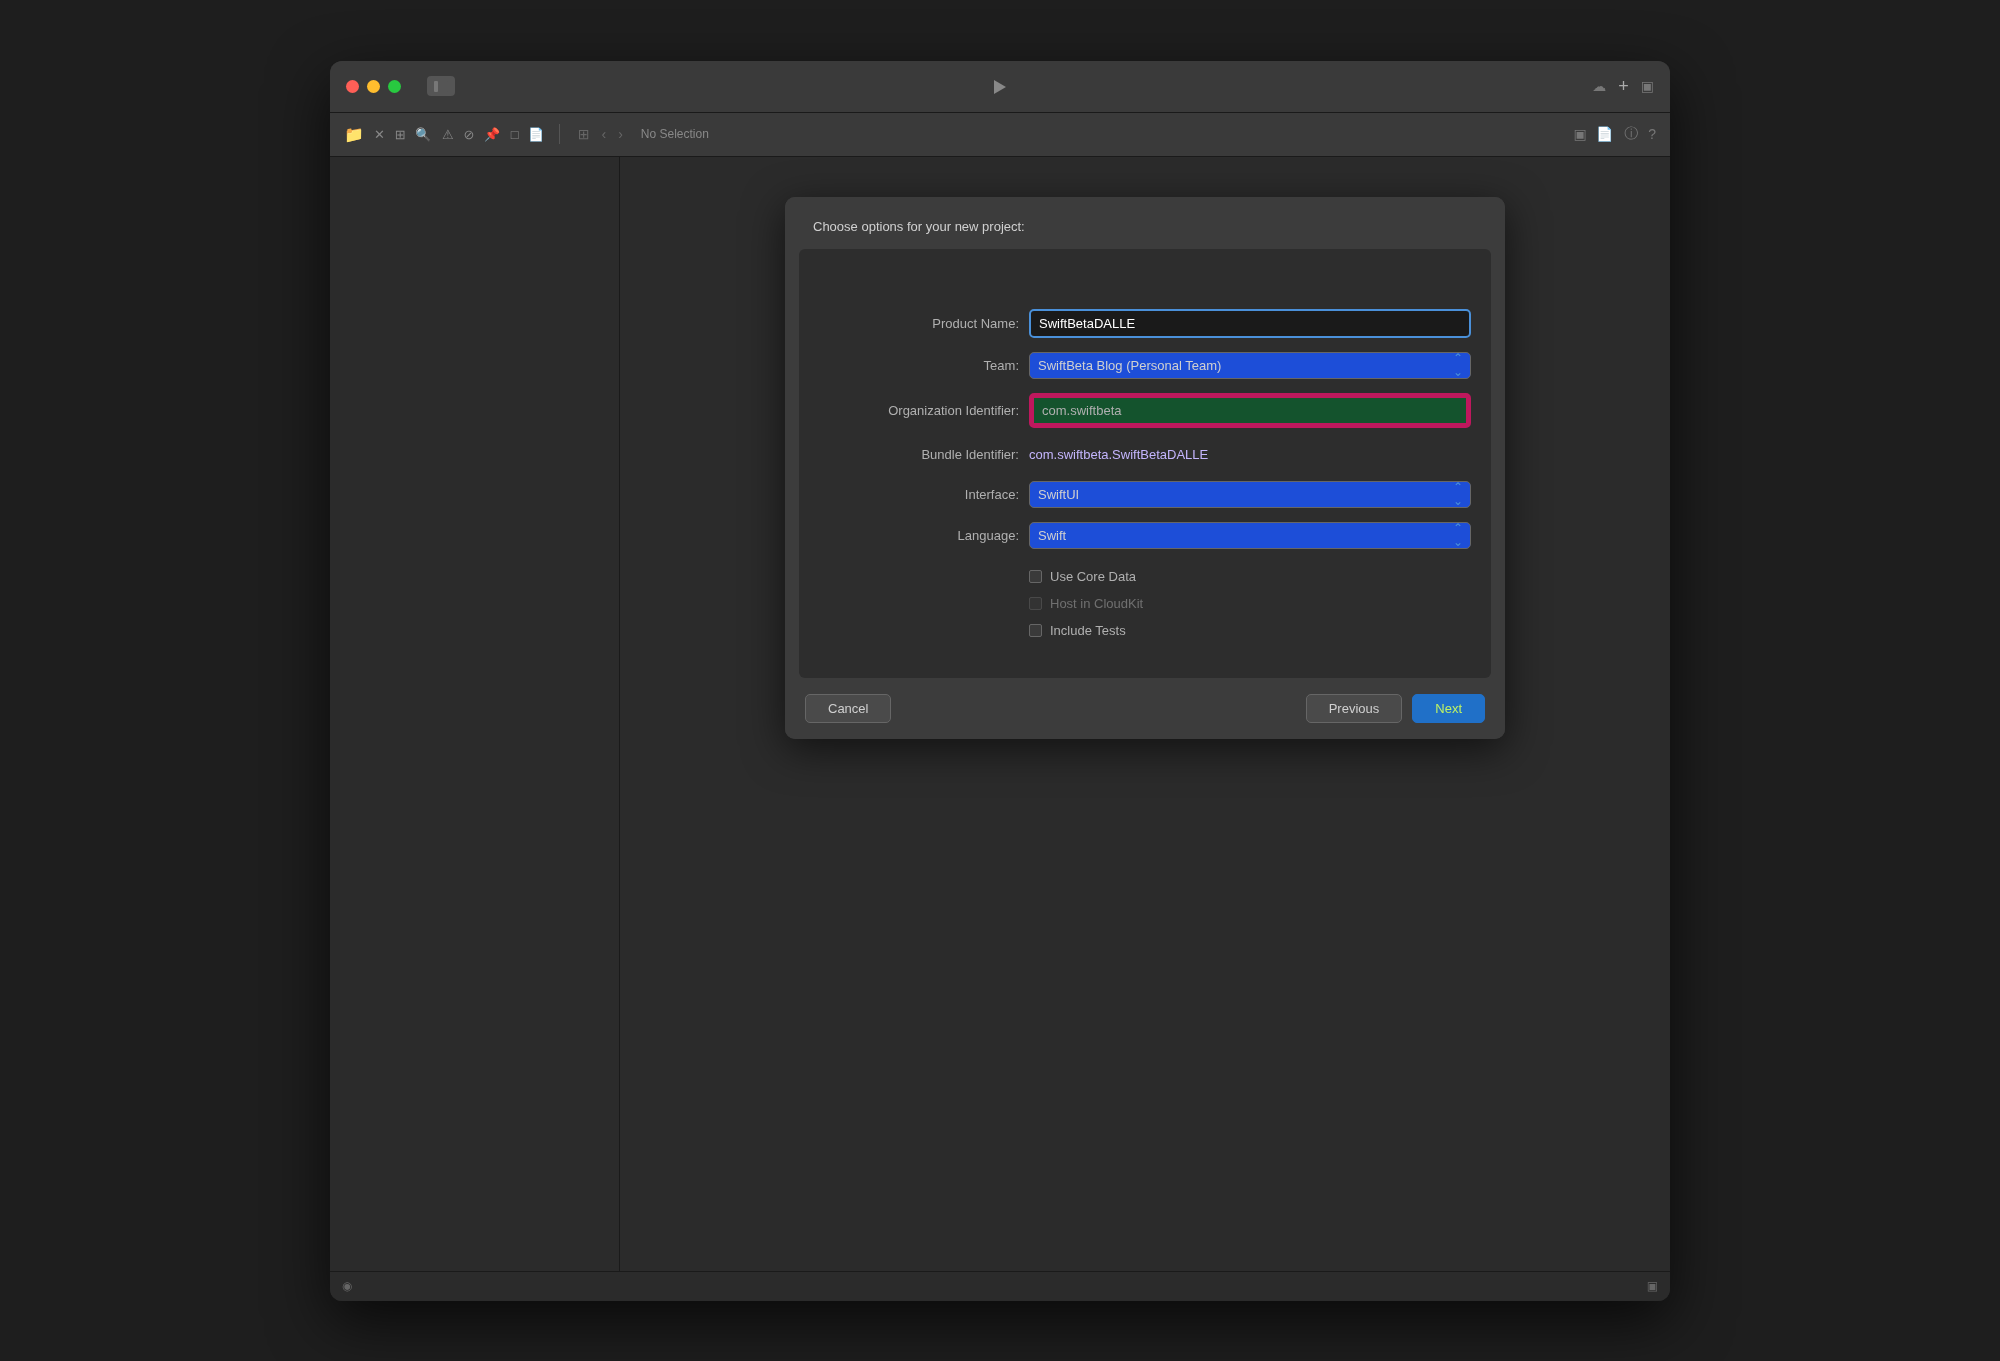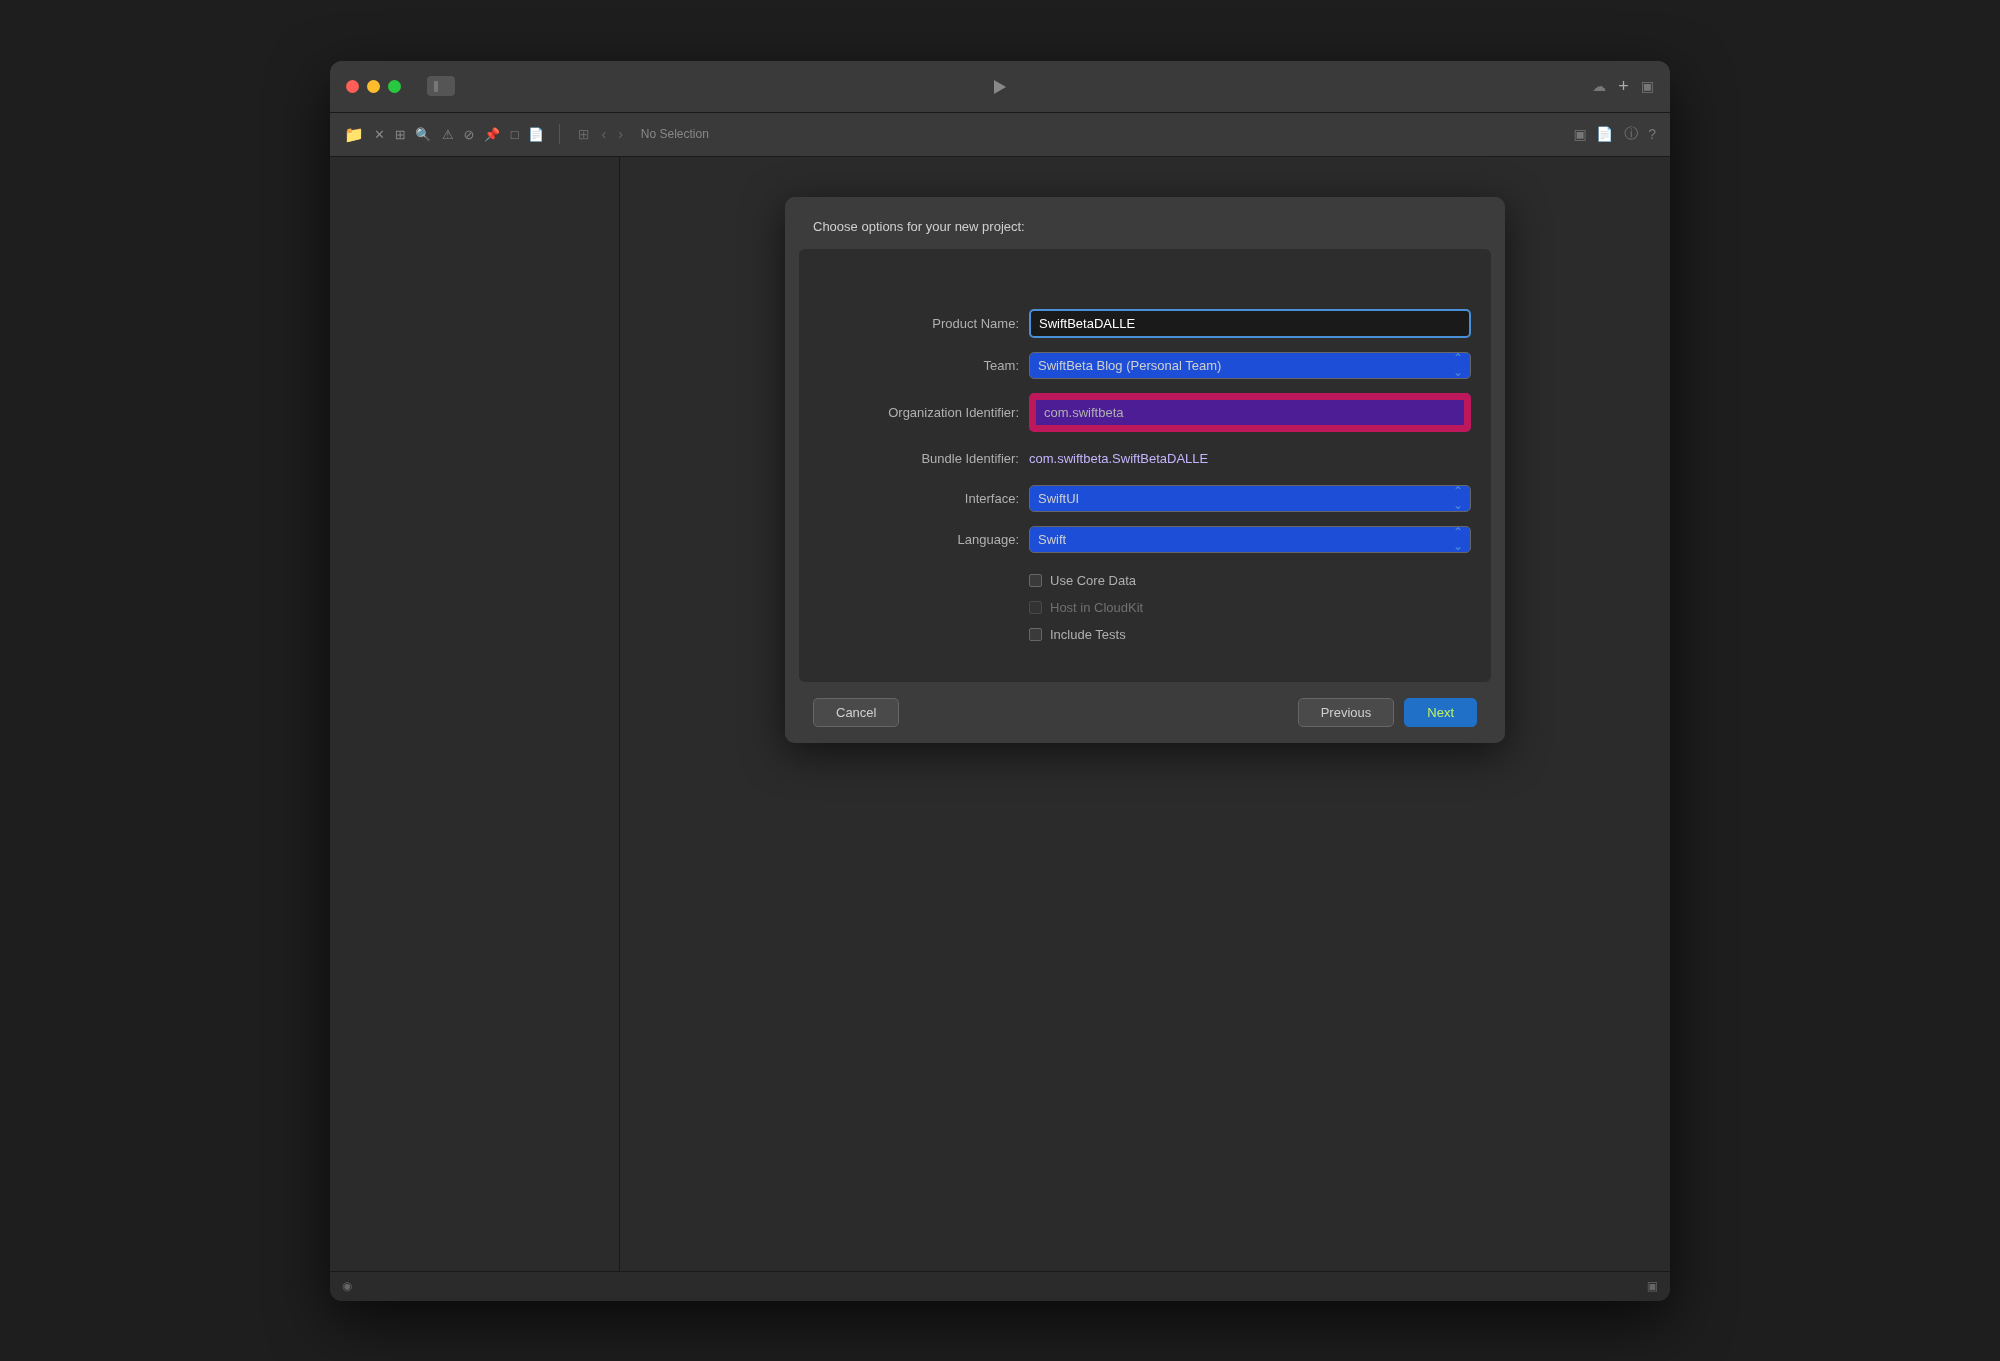--- a/index.html
+++ b/index.html
@@ -218,22 +218,22 @@
       border: 2px solid #4a90d9;
       border-radius: 5px;
       color: #ffffff;
       font-size: 13px;
       padding: 5px 8px;
       outline: none;
       width: 100%;
     }
 
     .form-input-plain {
-      background: #4c1d95;
-      border: 7px solid #be185d;
+      background: #14532d;
+      border: 5px solid #be185d;
       border-radius: 5px;
       color: #b0b0b0;
       font-size: 13px;
       padding: 5px 8px;
       width: 100%;
     }
 
     .form-static {
       color: #c4b5fd;
       font-size: 13px;
@@ -304,21 +304,21 @@
       color: #b0b0b0;
       font-size: 13px;
     }
 
     .checkbox-label.disabled {
       opacity: 0.5;
     }
 
     
     .dialog-footer {
-      padding: 16px 28px;
+      padding: 16px 20px;
       display: flex;
       justify-content: space-between;
       align-items: center;
       background: #3c3c3c;
     }
 
     .btn {
       padding: 6px 22px;
       border-radius: 5px;
       font-size: 13px;

